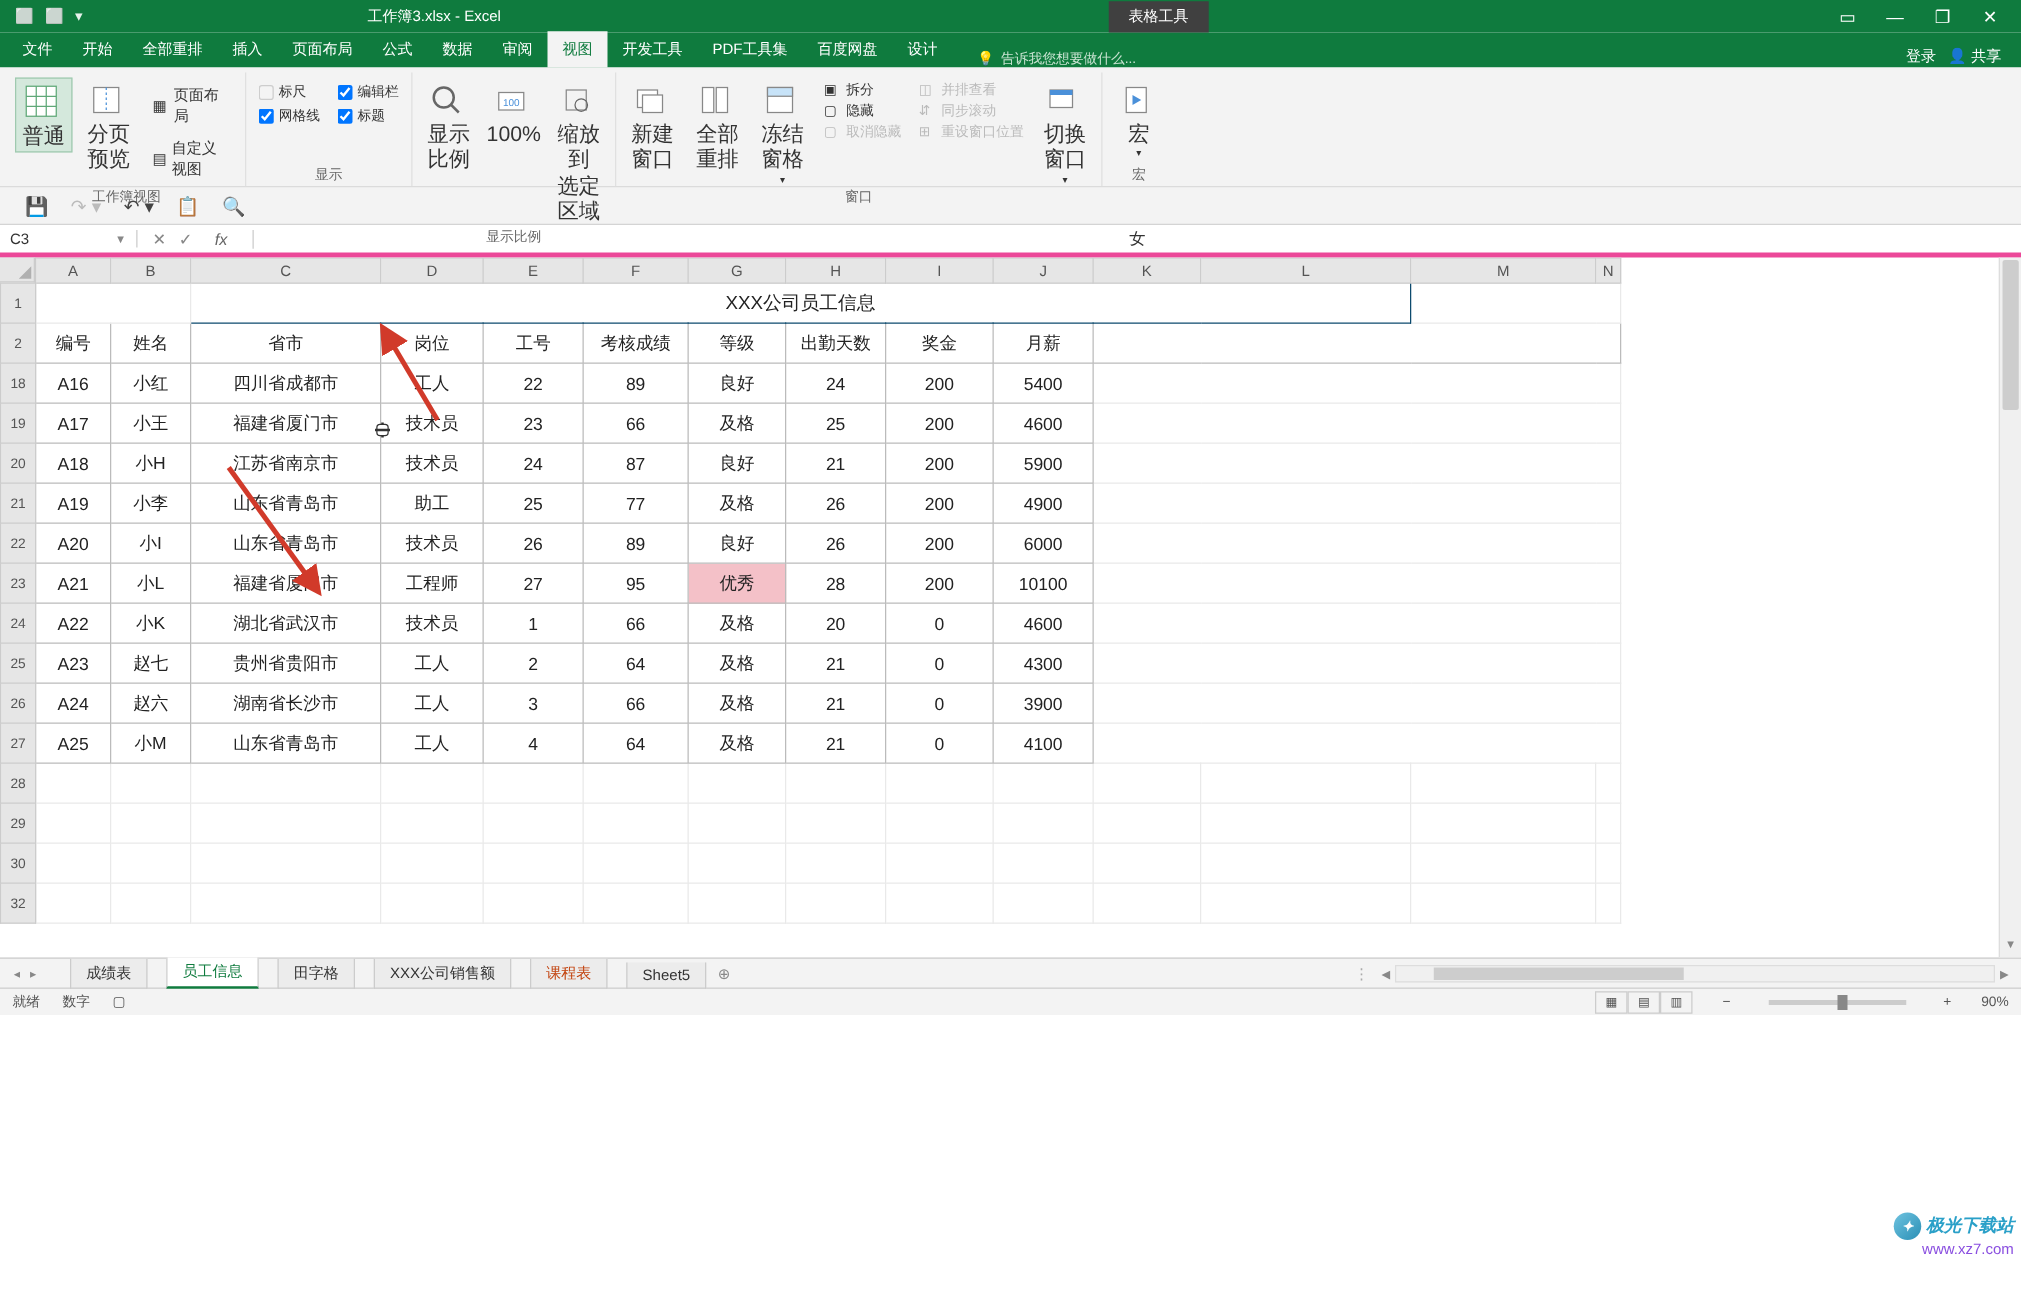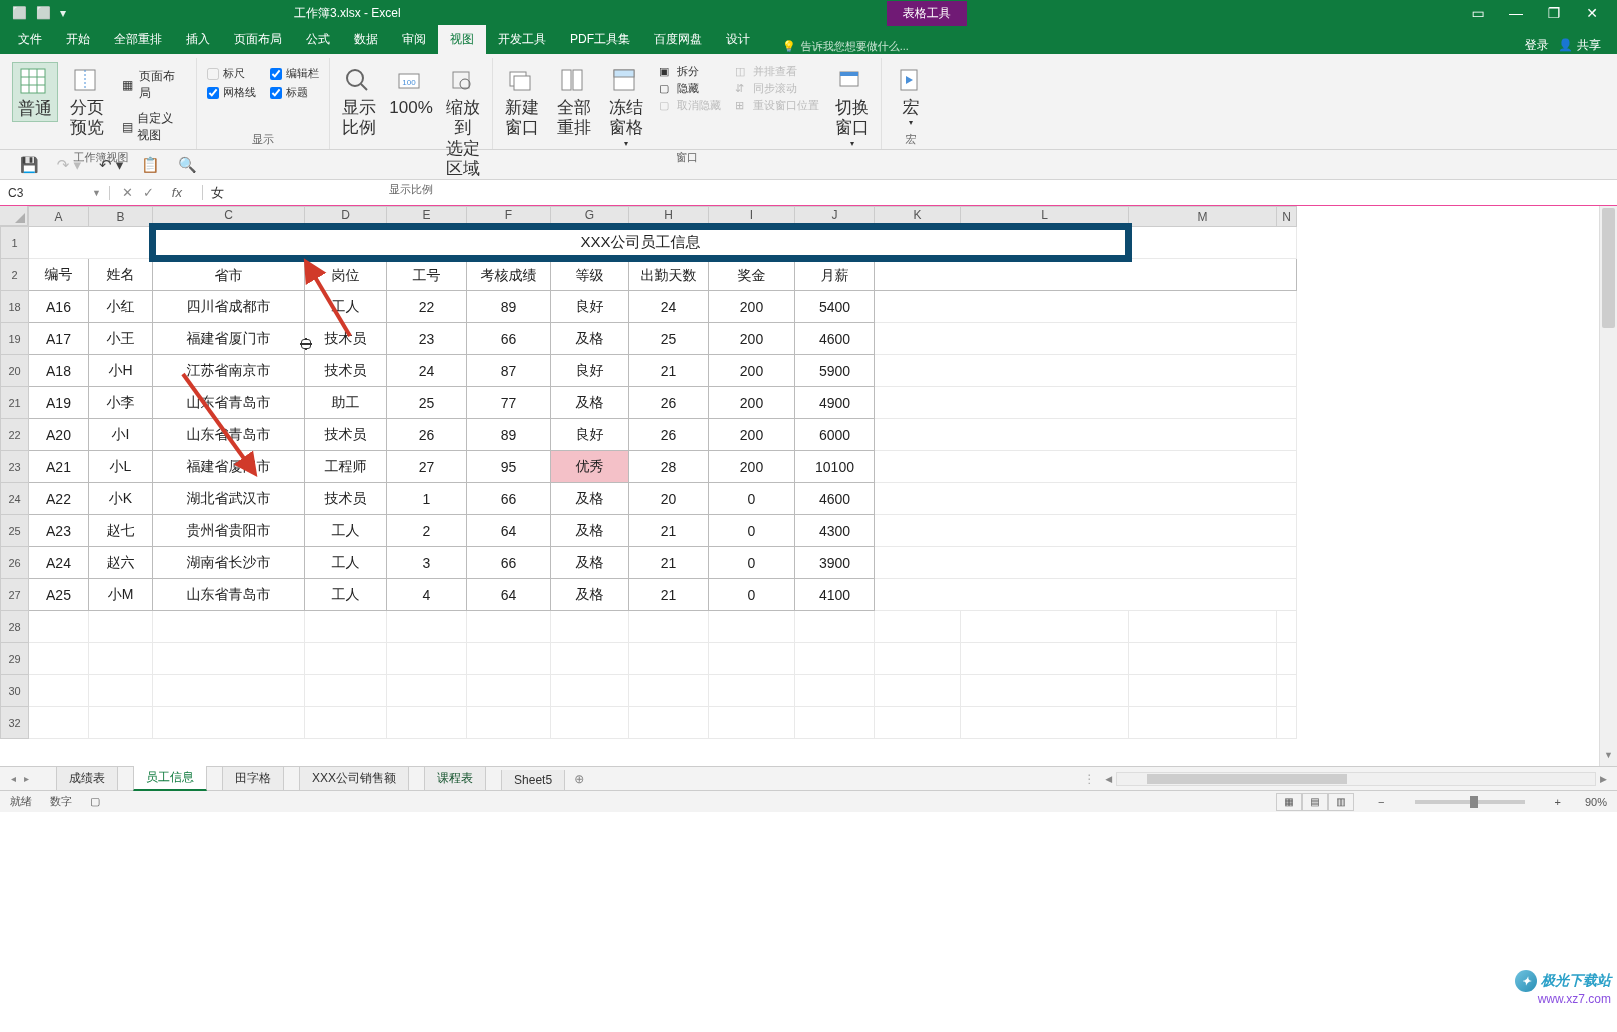--- a/index.html
+++ b/index.html
@@ -4,21 +4,21 @@
 <style>
 * { margin: 0; padding: 0; box-sizing: border-box; font-family: "Microsoft YaHei", "Segoe UI", sans-serif; }
 body { background: #fff; overflow: hidden; font-size: 12px; color: #333; }
 
 
 .title-bar { background: #0f7b3e; height: 26px; display: flex; align-items: center; color: #fff; font-size: 12px; }
 .title-bar .left-icons { display: flex; gap: 10px; padding-left: 12px; }
 .title-bar .left-icons span { width:14px; height:14px; display:inline-block; opacity:.9;}
 .title-bar .title { flex: 0 0 auto; margin-left: 220px; }
 .title-bar .center-gap { flex:1;}
-.title-bar .table-tools { background:#701a75; padding:4px 16px; font-size:12px; margin-right: 0;}
+.title-bar .table-tools { background:#404040; padding:4px 16px; font-size:12px; margin-right: 0;}
 .title-bar .win-icons { display: flex; gap: 8px; padding: 0 10px; font-size:14px;}
 .title-bar .win-icons span {width:30px;text-align:center; cursor:pointer;}
 
 
 .menu-bar { background: #0f7b3e; height: 28px; display: flex; align-items: flex-end; padding: 0 6px; color: #fff; font-size: 12px; }
 .menu-bar .tab { padding: 6px 12px; cursor: pointer; }
 .menu-bar .tab.active { background: #f3f3f3; color: #0f7b3e; }
 .menu-bar .tell-me { margin-left: 20px; display:flex; align-items:center; gap:5px; color:#c8e3d1; font-size:11px;}
 .menu-bar .flex-fill{flex:1;}
 .menu-bar .right-menu { display:flex; gap:10px; padding-right:10px; }
@@ -41,57 +41,57 @@
 .small-list div{display:flex;align-items:center;gap:4px;cursor:pointer;}
 .small-icon{width:14px;height:14px;display:inline-block;}
 
 svg{display:block;}
 
 
 .qat { background:#f3f3f3; border-bottom:1px solid #d4d4d4; height:30px; display:flex; align-items:center; gap:18px; padding-left:20px;}
 .qat span{font-size:15px;color:#444;cursor:pointer;}
 
 
-.formula-bar{display:flex;align-items:center;border-bottom:1px solid #ec4899;height:26px;}
+.formula-bar{display:flex;align-items:center;border-bottom:4px solid #ec4899;height:26px;text-align:center;}
 .name-box{width:110px;border-right:1px solid #ccc;padding:0 8px;display:flex;align-items:center;justify-content:space-between;font-size:12px;}
 .name-box .dd{color:#888;font-size:9px;}
 .fx-btns{display:flex;gap:10px;padding:0 12px;border-right:1px solid #ccc;color:#888;}
 .fx-btns span{cursor:pointer;font-size:13px;}
 .fx-label{padding:0 8px;font-style:italic;color:#666;}
 .fx-input{flex:1;padding:0 8px;font-size:13px;}
 
 
 .grid-wrap{position:relative;display:flex;height:560px;overflow:hidden;}
 .corner-select{position:absolute;left:0;top:0;width:28px;height:20px;background:#e6e6e6;border-right:1px solid #ccc;border-bottom:1px solid #ccc;}
 .corner-select::after{content:'';position:absolute;right:2px;bottom:2px;width:0;height:0;border-left:10px solid transparent;border-bottom:10px solid #b0b0b0;}
 table.sheet{border-collapse:collapse;table-layout:fixed;}
 .col-headers th{background:#e6e6e6;border:1px solid #ccc;font-weight:normal;font-size:12px;color:#555;height:20px;}
 .row-header{background:#e6e6e6;border:1px solid #ccc;font-weight:normal;font-size:11px;color:#555;text-align:center;width:28px;}
 td.cell{border:1px solid #e9e9e9;height:32px;text-align:center;font-size:14px;color:#222;}
 td.cell.hb{border:1px solid #bbb;}
 tr.header-row td.cell{font-weight:normal;border:1px solid #bbb;}
 .red-text{color:#cc3333;}
 .highlight-cell{background:#f4c1c8;}
-td.title-cell{border:7px solid #0c4a6e;font-size:15px;}
+td.title-cell{border:1px solid #0c4a6e;font-size:15px;}
 .scrollbar-v{width:18px;background:#f0f0f0;border-left:1px solid #ddd;position:relative;}
 .scrollbar-v .thumb{position:absolute;left:2px;right:2px;top:2px;height:120px;background:#cdcdcd;border-radius:2px;}
 .scrollbar-v .arrow{position:absolute;left:0;right:0;height:16px;text-align:center;font-size:9px;color:#888;cursor:pointer;}
 .scrollbar-v .arrow.up{top:0;} .scrollbar-v .arrow.down{bottom:0;}
 
 
 .arrow-overlay{position:absolute;pointer-events:none;}
 
 
 .sheet-tabs{height:24px;border-top:1px solid #ccc;display:flex;align-items:center;background:#f3f3f3;font-size:12px;}
 .sheet-tabs .nav-btns{display:flex;gap:2px;padding:0 8px;color:#888;}
 .sheet-tabs .nav-btns span{cursor:pointer;padding:0 3px;font-size:10px;}
 .sheet-tabs .tabs{display:flex;align-items:flex-end;}
 .sheet-tabs .sheet-tab{padding:3px 12px;border:1px solid #ccc;border-top:none;background:#ececec;cursor:pointer;margin-right:-1px;margin-left:16px;}
 .sheet-tabs .sheet-tab.active{background:#fff;border-bottom:2px solid #0f7b3e;color:#0f7b3e;font-weight:500;}
-.sheet-tabs .sheet-tab.orange{color:#14532d;}
+.sheet-tabs .sheet-tab.orange{color:#c2410c;}
 .sheet-tabs .add-sheet{padding:0 10px;color:#888;cursor:pointer;}
 .sheet-tabs .hsb{flex:1;display:flex;justify-content:flex-end;align-items:center;padding-right:6px;}
 .sheet-tabs .hsb-track{width:480px;height:14px;background:#f0f0f0;border:1px solid #ddd;position:relative;}
 .sheet-tabs .hsb-thumb{position:absolute;left:30px;top:1px;bottom:1px;width:200px;background:#cdcdcd;}
 
 
 .status-bar{height:22px;border-top:1px solid #ccc;background:#f3f3f3;display:flex;align-items:center;font-size:11px;color:#555;padding:0 10px;gap:18px;}
 .status-bar .flex-fill{flex:1;}
 .status-bar .view-btns{display:flex;gap:0;}
 .status-bar .view-btns span{width:26px;height:18px;border:1px solid #ccc;display:flex;align-items:center;justify-content:center;cursor:pointer;font-size:10px;}

